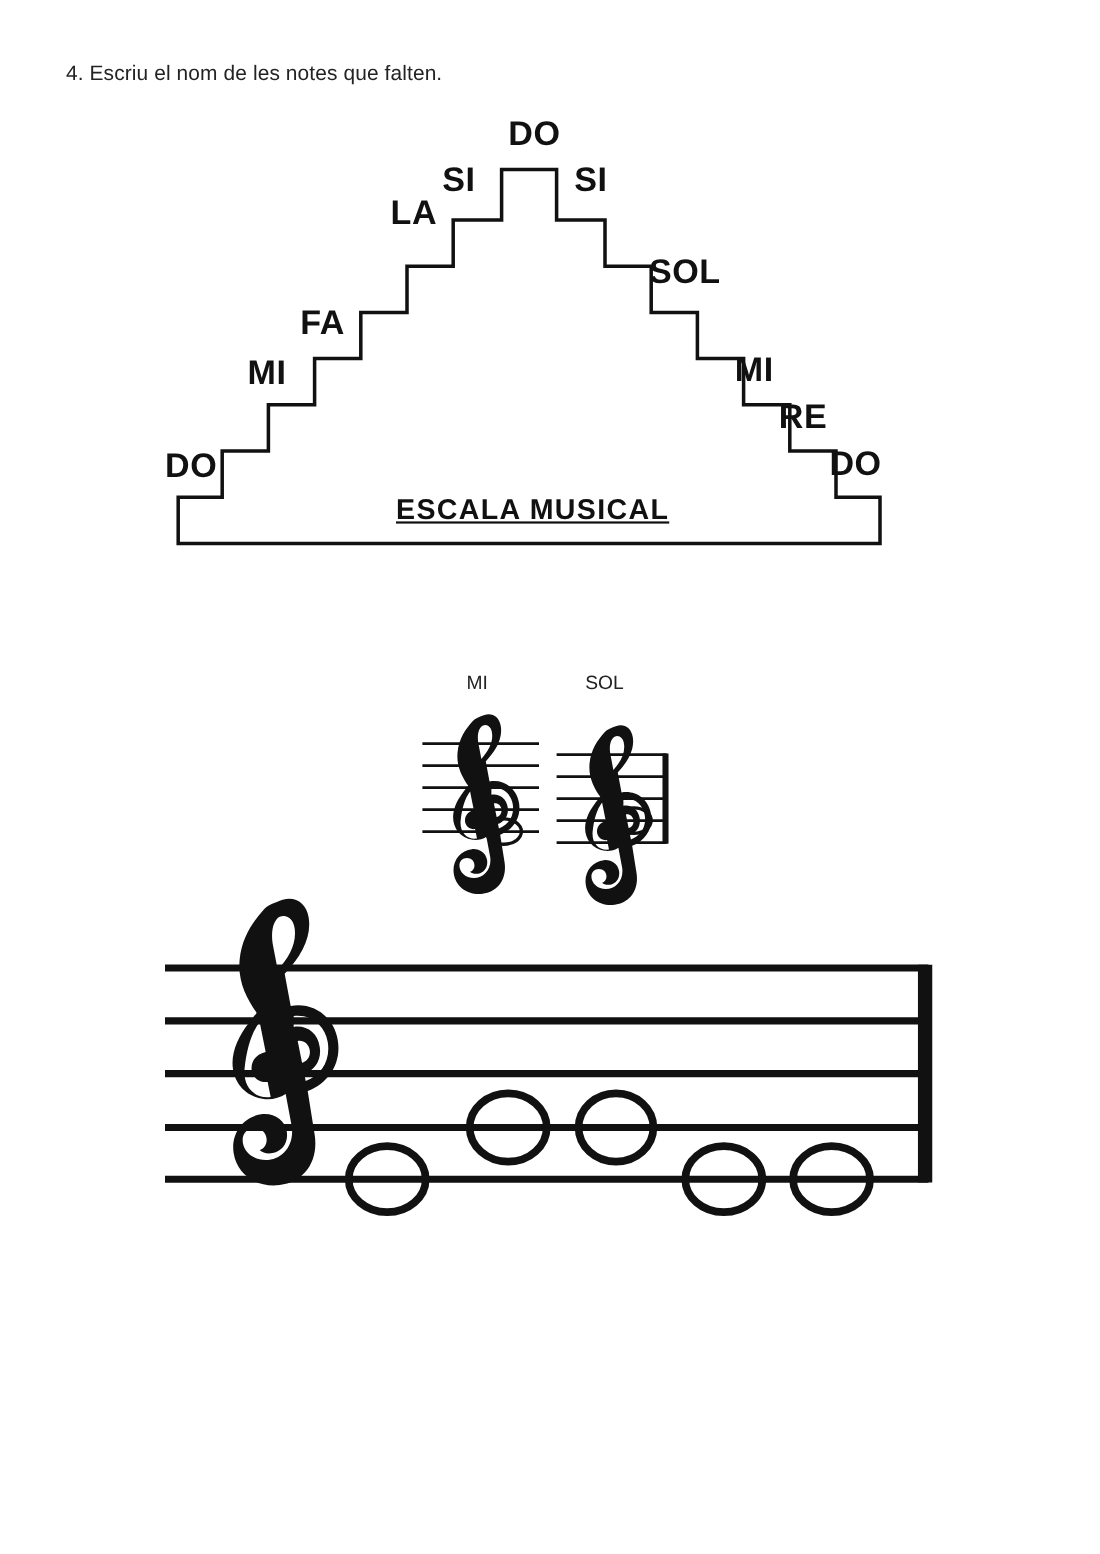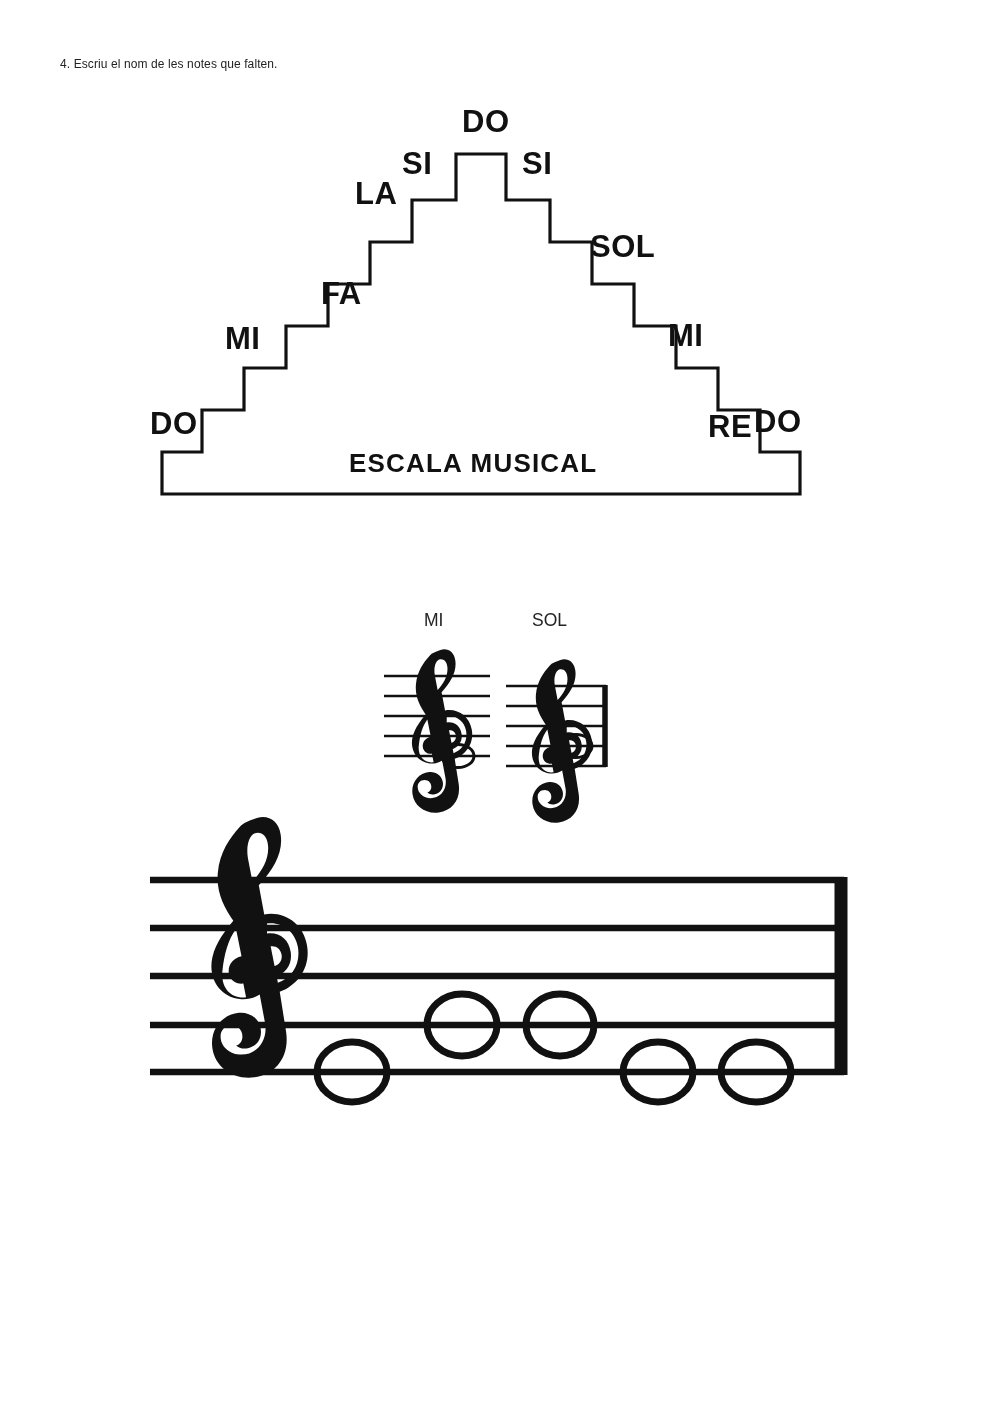--- a/index.html
+++ b/index.html
@@ -18,21 +18,21 @@
   }
   .page {
     position: absolute;
     inset: 0;
     background: #ffffff;
   }
 
   
   .question {
     position: absolute;
-    font-size: 12px;
+    font-size: 19px;
     font-weight: 400;
     color: #232323;
     letter-spacing: 0.1px;
     white-space: nowrap;
   }
   #q4 { left: 60px; top: 57px; }
   #q5 { left: 88px; top: 562px; }
 
   
   #staircase-figure {
@@ -134,39 +134,39 @@
                L 620,354
                L 660,354
                L 660,396
                Z"></path>
     </svg>
 
     <div class="stair-label" style="left:10px; top:310px;">DO</div>
 
     <div class="stair-label" style="left:85px; top:225px;">MI</div>
 
-    <div class="stair-label" style="left:133px; top:180px;margin-left:48px;">FA</div>
+    <div class="stair-label" style="left:133px; top:180px;">FA</div>
 
     <div class="stair-label" style="left:215px; top:80px;">LA</div>
 
     <div class="stair-label" style="left:262px; top:50px;">SI</div>
 
     <div class="stair-label" style="left:322px; top:8px;">DO</div>
 
     <div class="stair-label" style="left:382px; top:50px;">SI</div>
 
     <div class="stair-label" style="left:450px; top:133px;">SOL</div>
 
     <div class="stair-label" style="left:528px; top:222px;">MI</div>
 
-    <div class="stair-label" style="left:568px; top:265px;margin-top:48px;">RE</div>
+    <div class="stair-label" style="left:568px; top:265px;">RE</div>
 
     <div class="stair-label" style="left:614px; top:308px;">DO</div>
 
-    <div class="stair-caption" style="left:209px; top:352px;">ESCALA MUSICAL</div>
+    <div class="stair-caption" style="left:220px; top:352px;text-decoration:underline;">ESCALA MUSICAL</div>
   </div>
 
 
   <div id="example-row">
 
     <div class="example-label" style="left:44px; top:10px;">MI</div>
 
     <div class="example-label" style="left:152px; top:10px;">SOL</div>
 
     <svg style="position:absolute; left:0px; top:42px;" width="120" height="150" viewBox="0 0 120 150">

